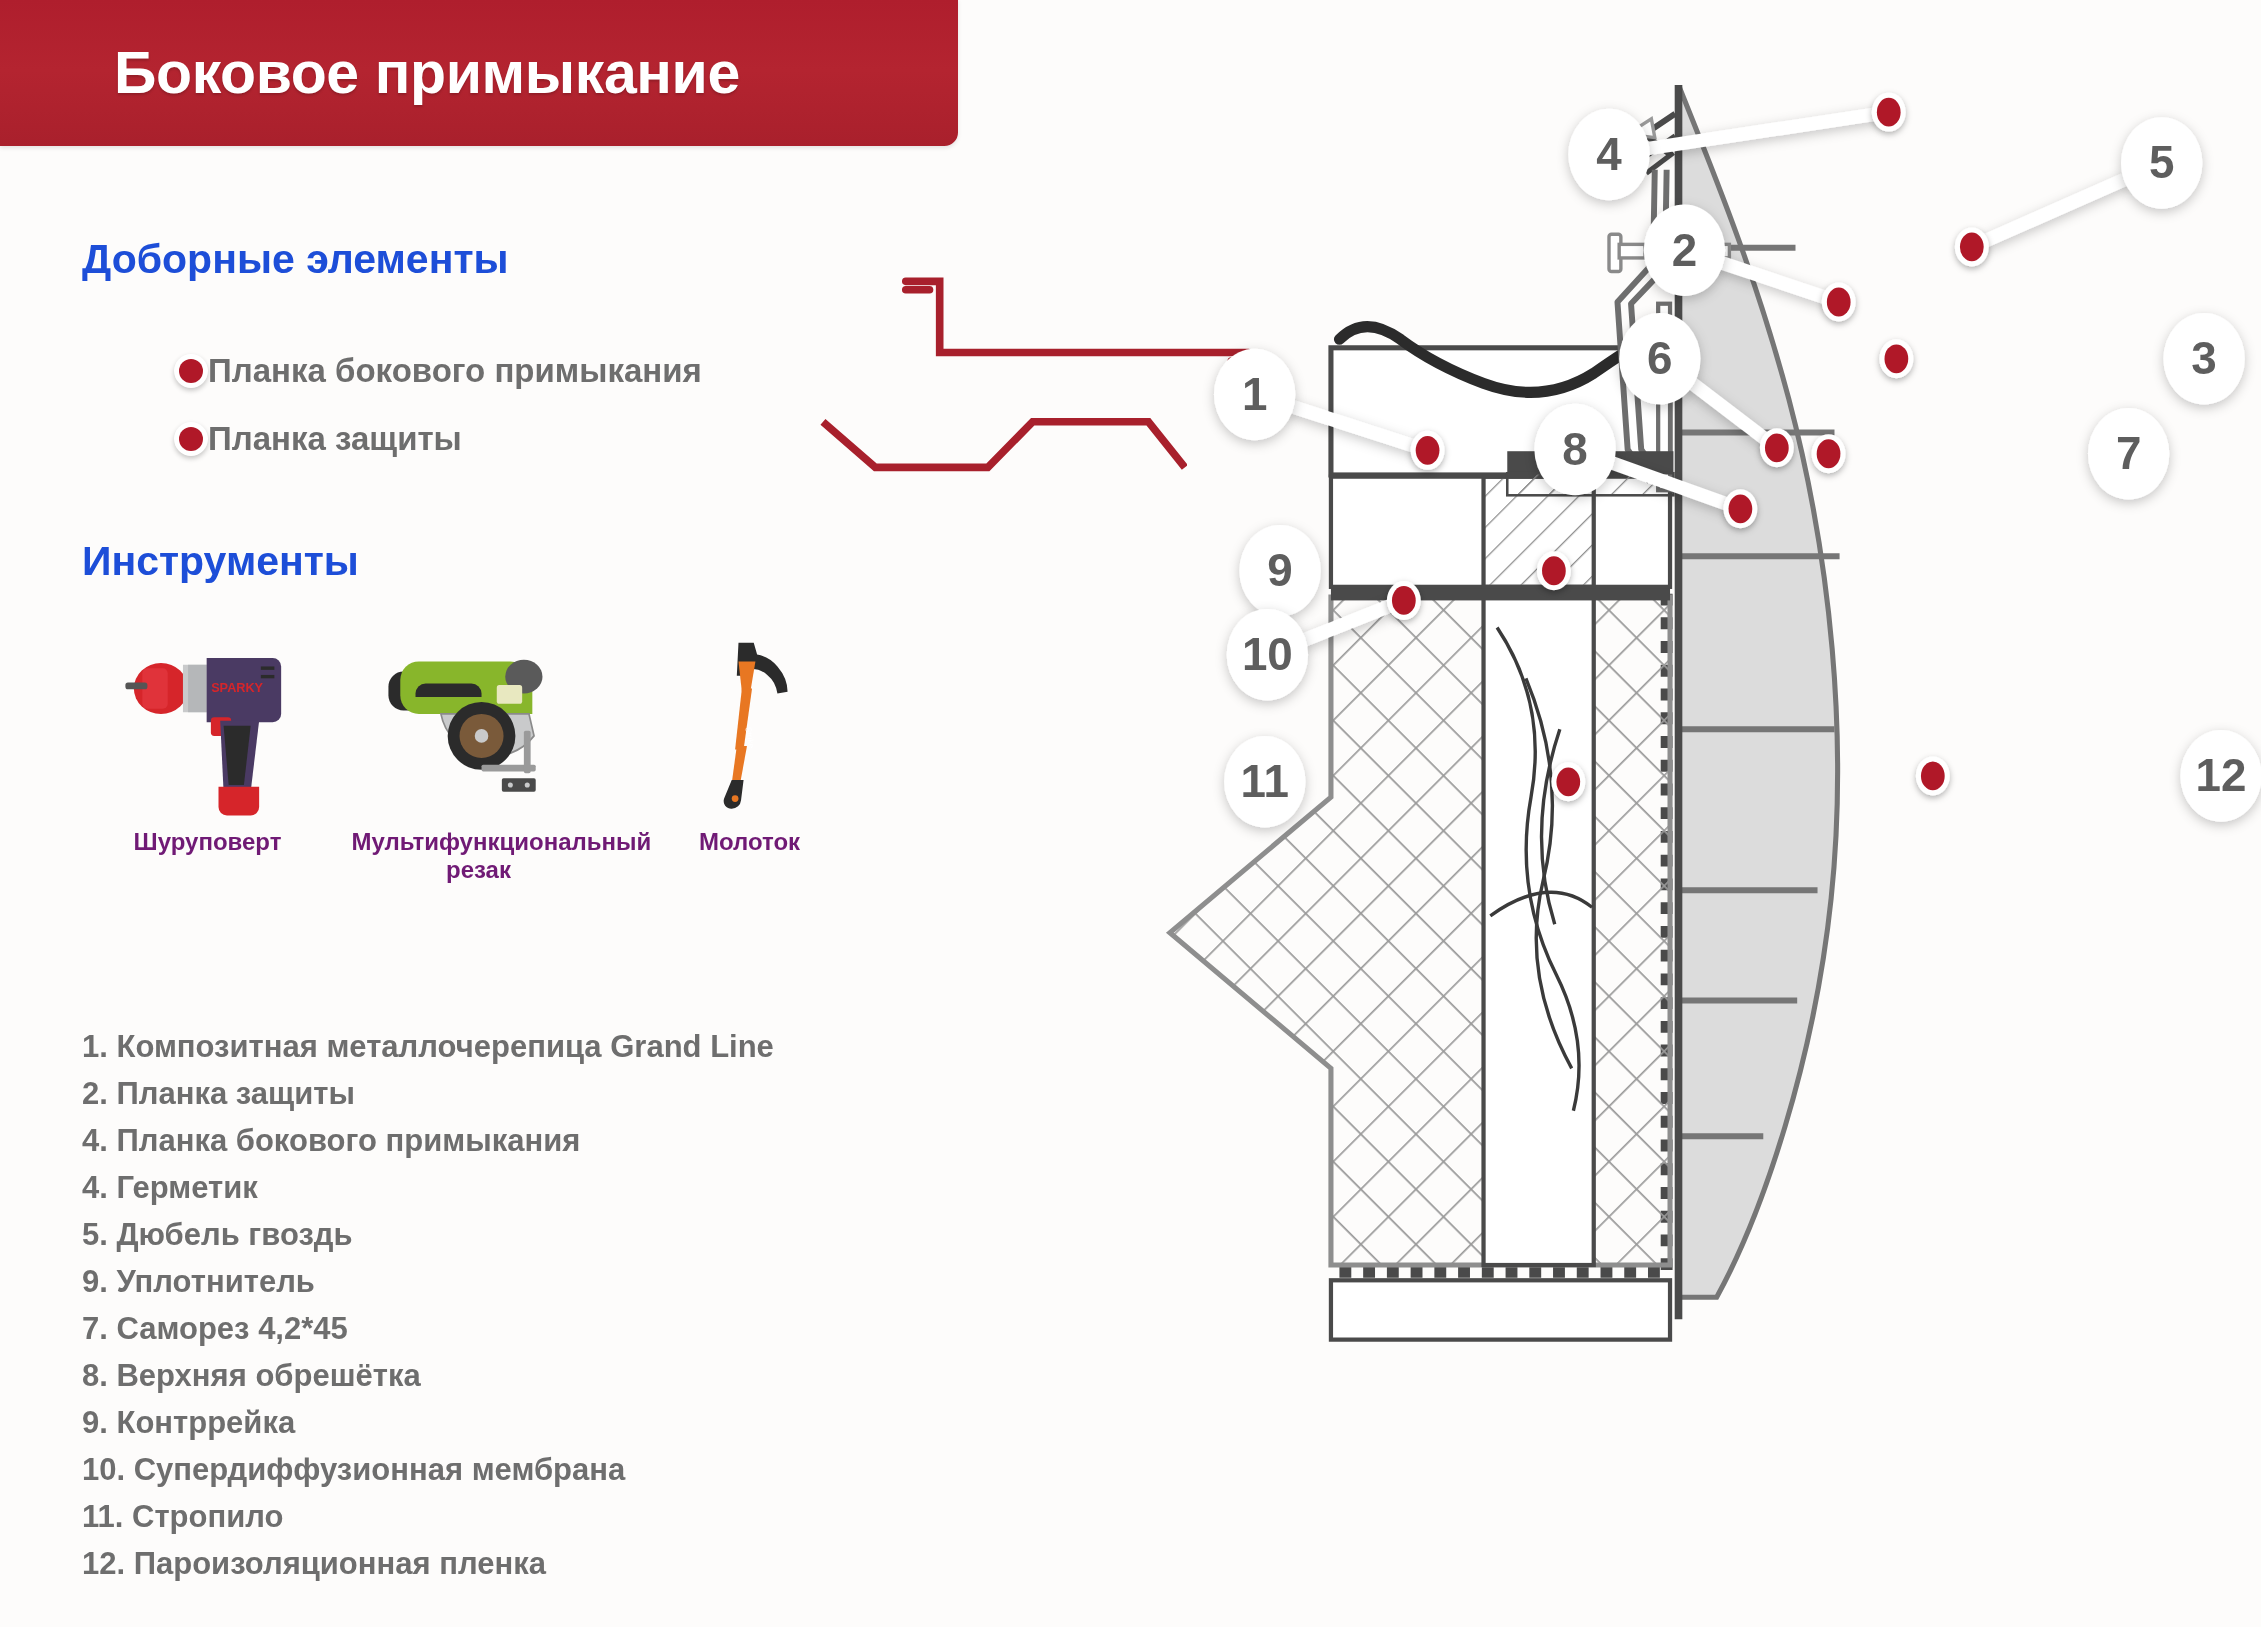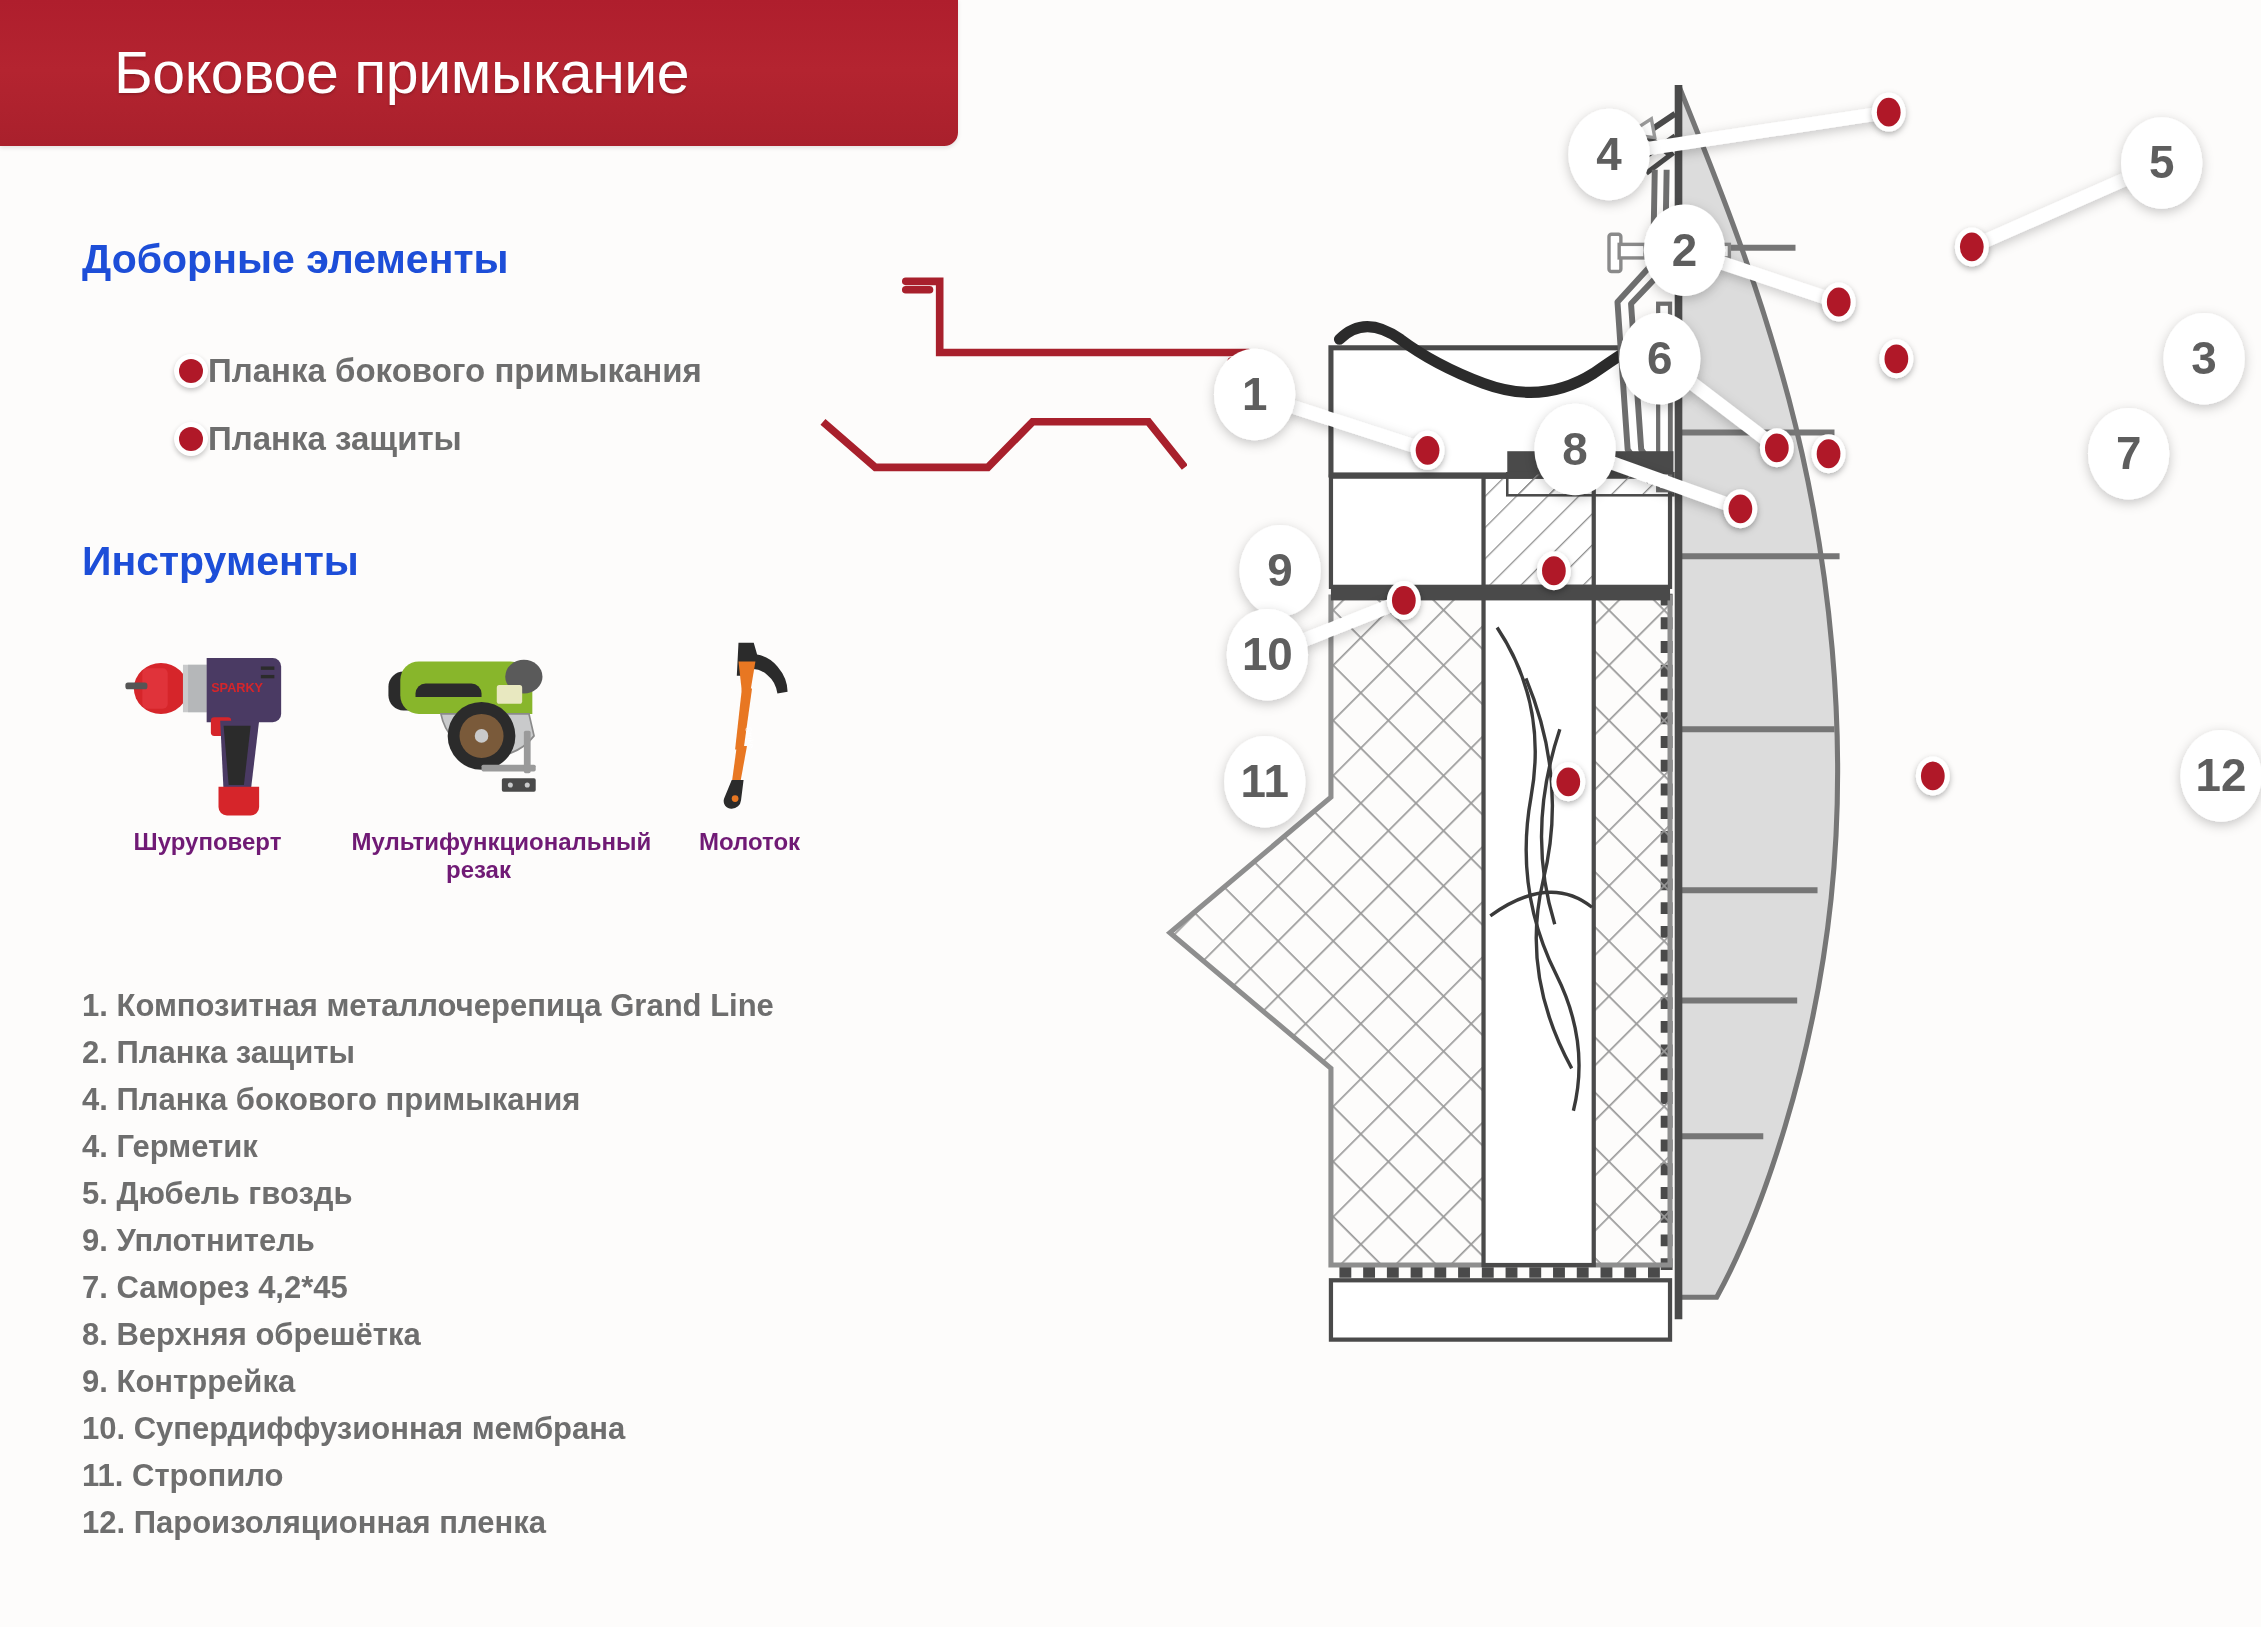--- a/index.html
+++ b/index.html
@@ -16,21 +16,21 @@
     position:absolute; left:0; top:0;
     width:958px; height:146px;
     background:linear-gradient(180deg,#AF1E2D 0%, #B42430 48%, #A9202C 100%);
     border-bottom-right-radius:13.6px;
     display:flex; align-items:center;
     box-shadow:0 1.7px 4.2px rgba(0,0,0,.10);
   }
   #title-banner .title-text{
     color:#FFFFFF;
     font-size:59px;
-    font-weight:normal;
+    font-weight:bold;
     letter-spacing:-0.4px;
     margin-left:114px;
     text-shadow:0 1.7px 2.5px rgba(0,0,0,.18);
   }
 
   
   .section-heading{
     position:absolute;
     color:#1d4ed8;
     font-size:41px;
@@ -76,21 +76,21 @@
     margin-top:10.2px;
     text-align:center;
     color:#701a75;
     font-size:24px;
     font-weight:bold;
     line-height:1.15;
     max-width:254px;
   }
 
   
-  #legend-list{ position:absolute; left:82px; top:982px; width:933px; }
+  #legend-list{ position:absolute; left:82px; top:1023px; width:933px; }
   .legend-row{
     color:#6E6E6E;
     font-size:31px;
     font-weight:bold;
     line-height:47px;
     white-space:nowrap;
   }
 
   
   #diagram{ position:absolute; left:1085px; top:85px; }

